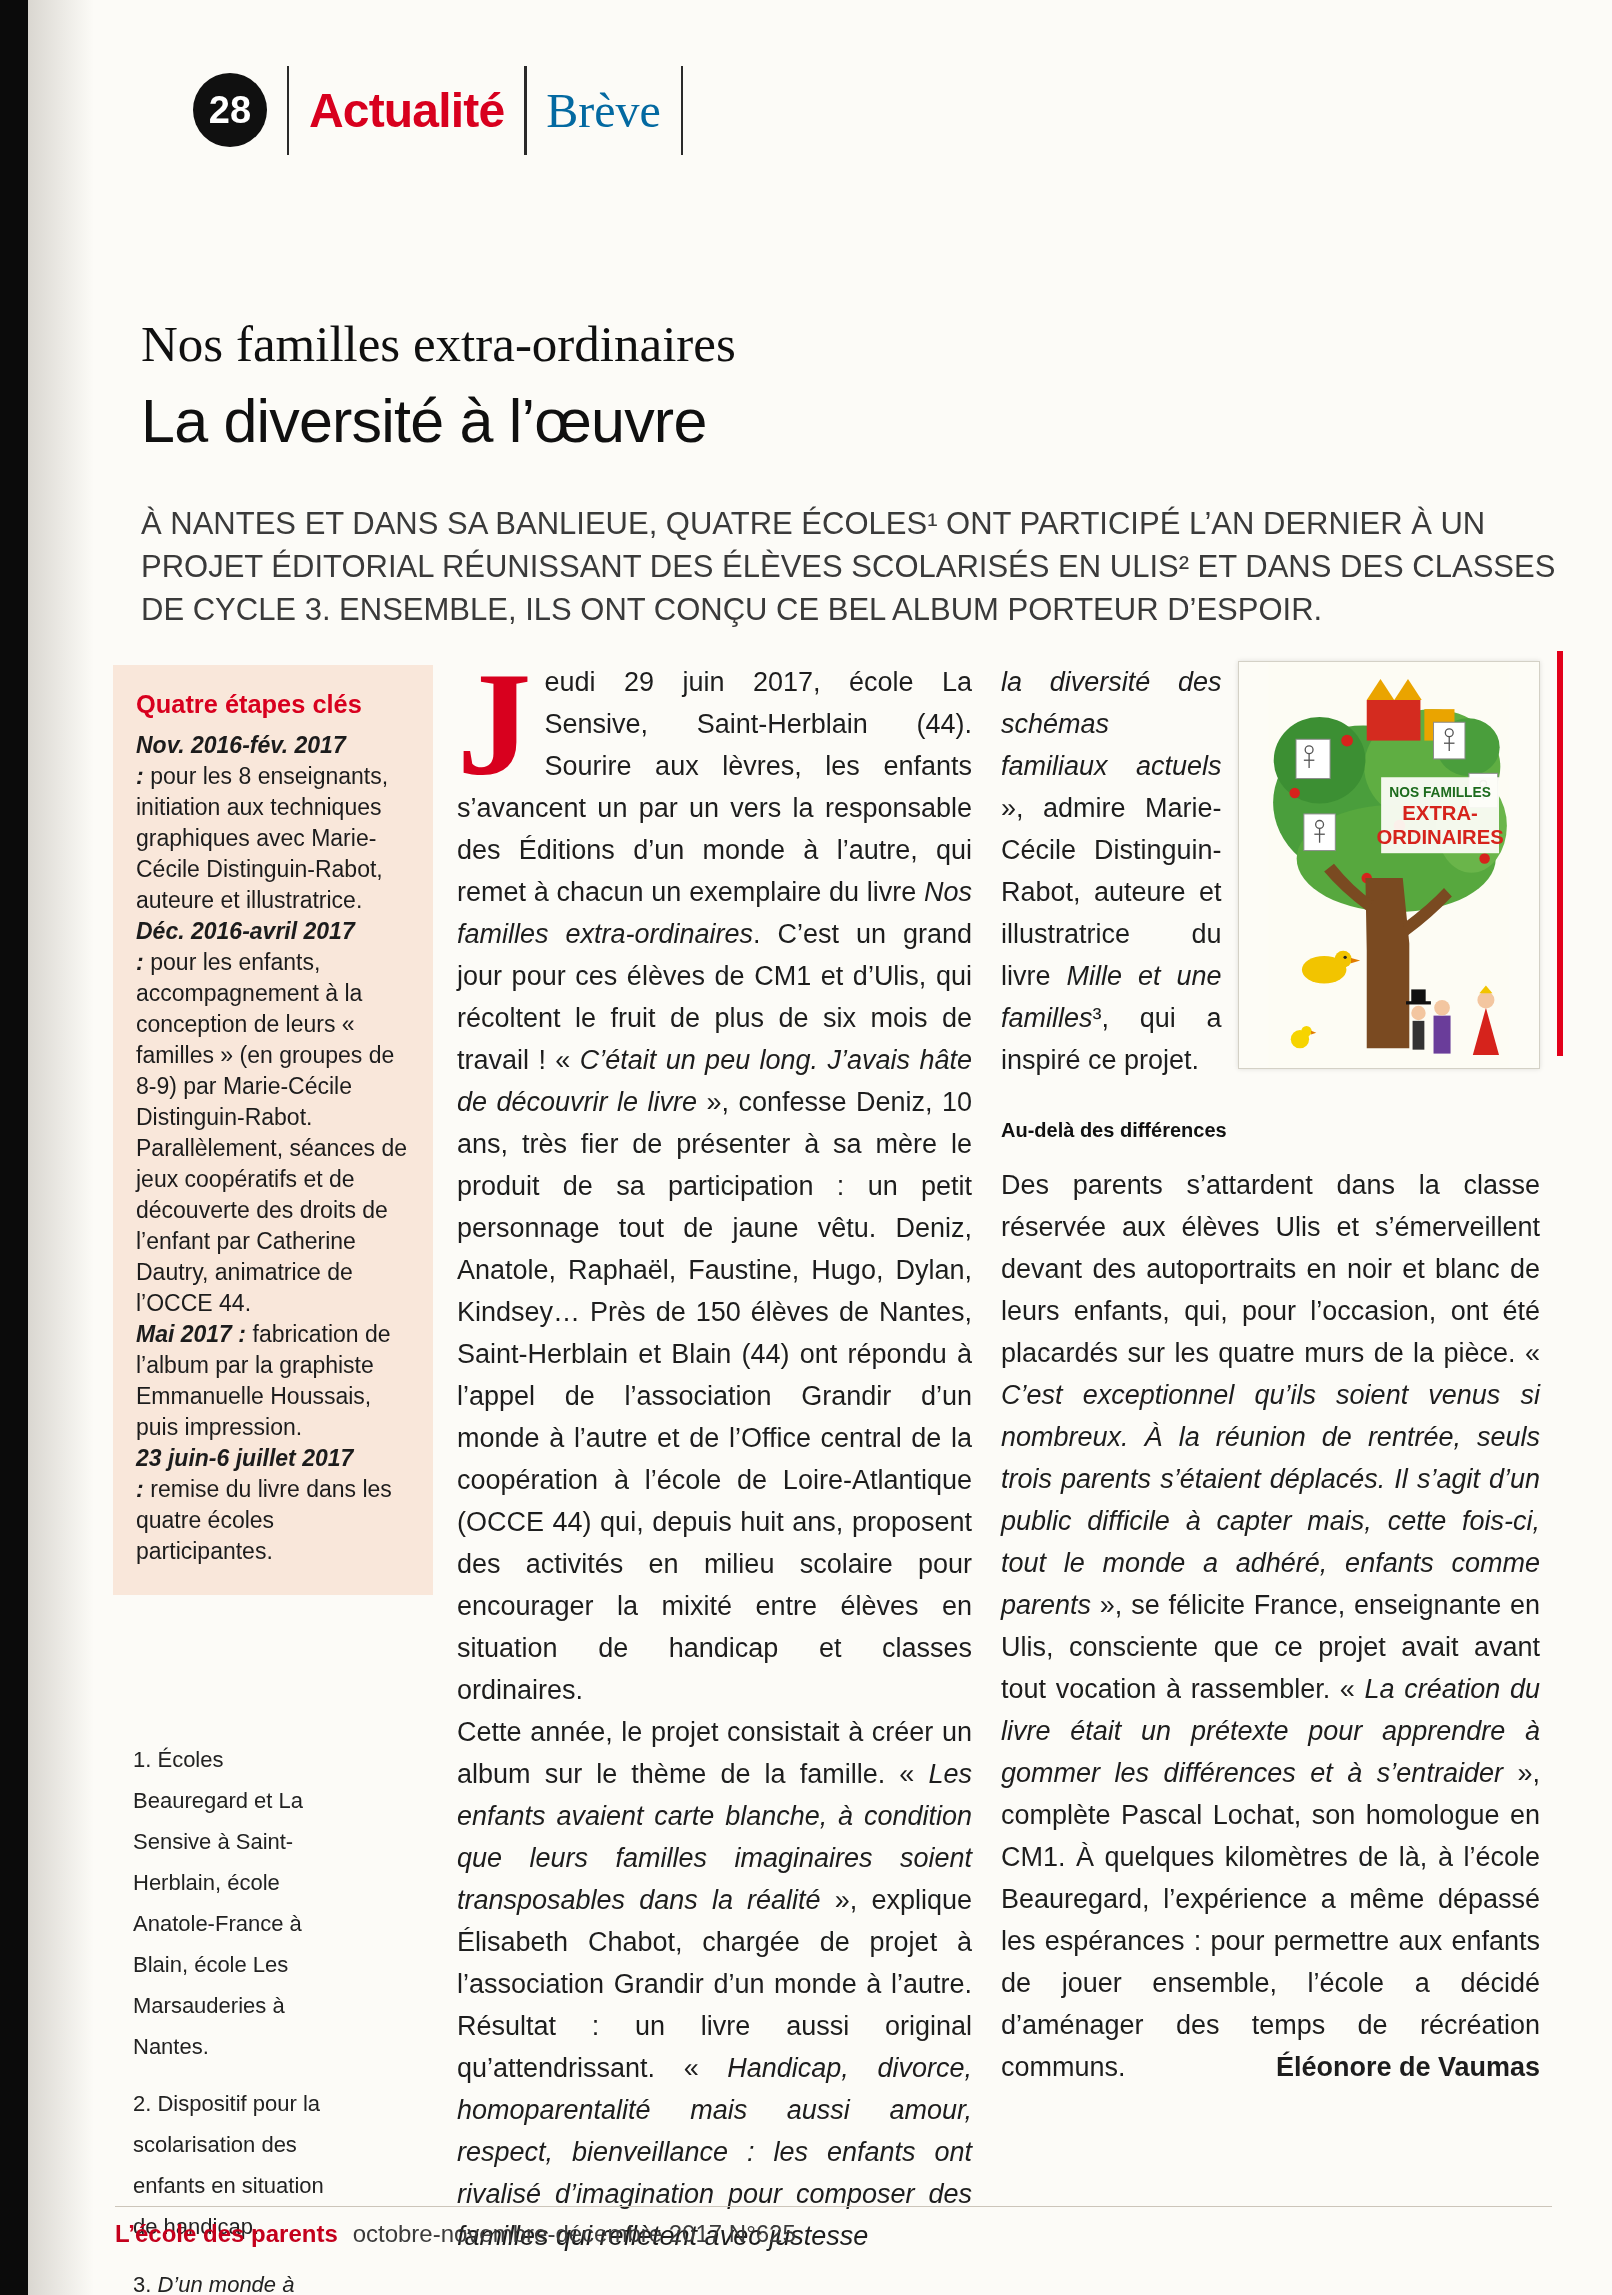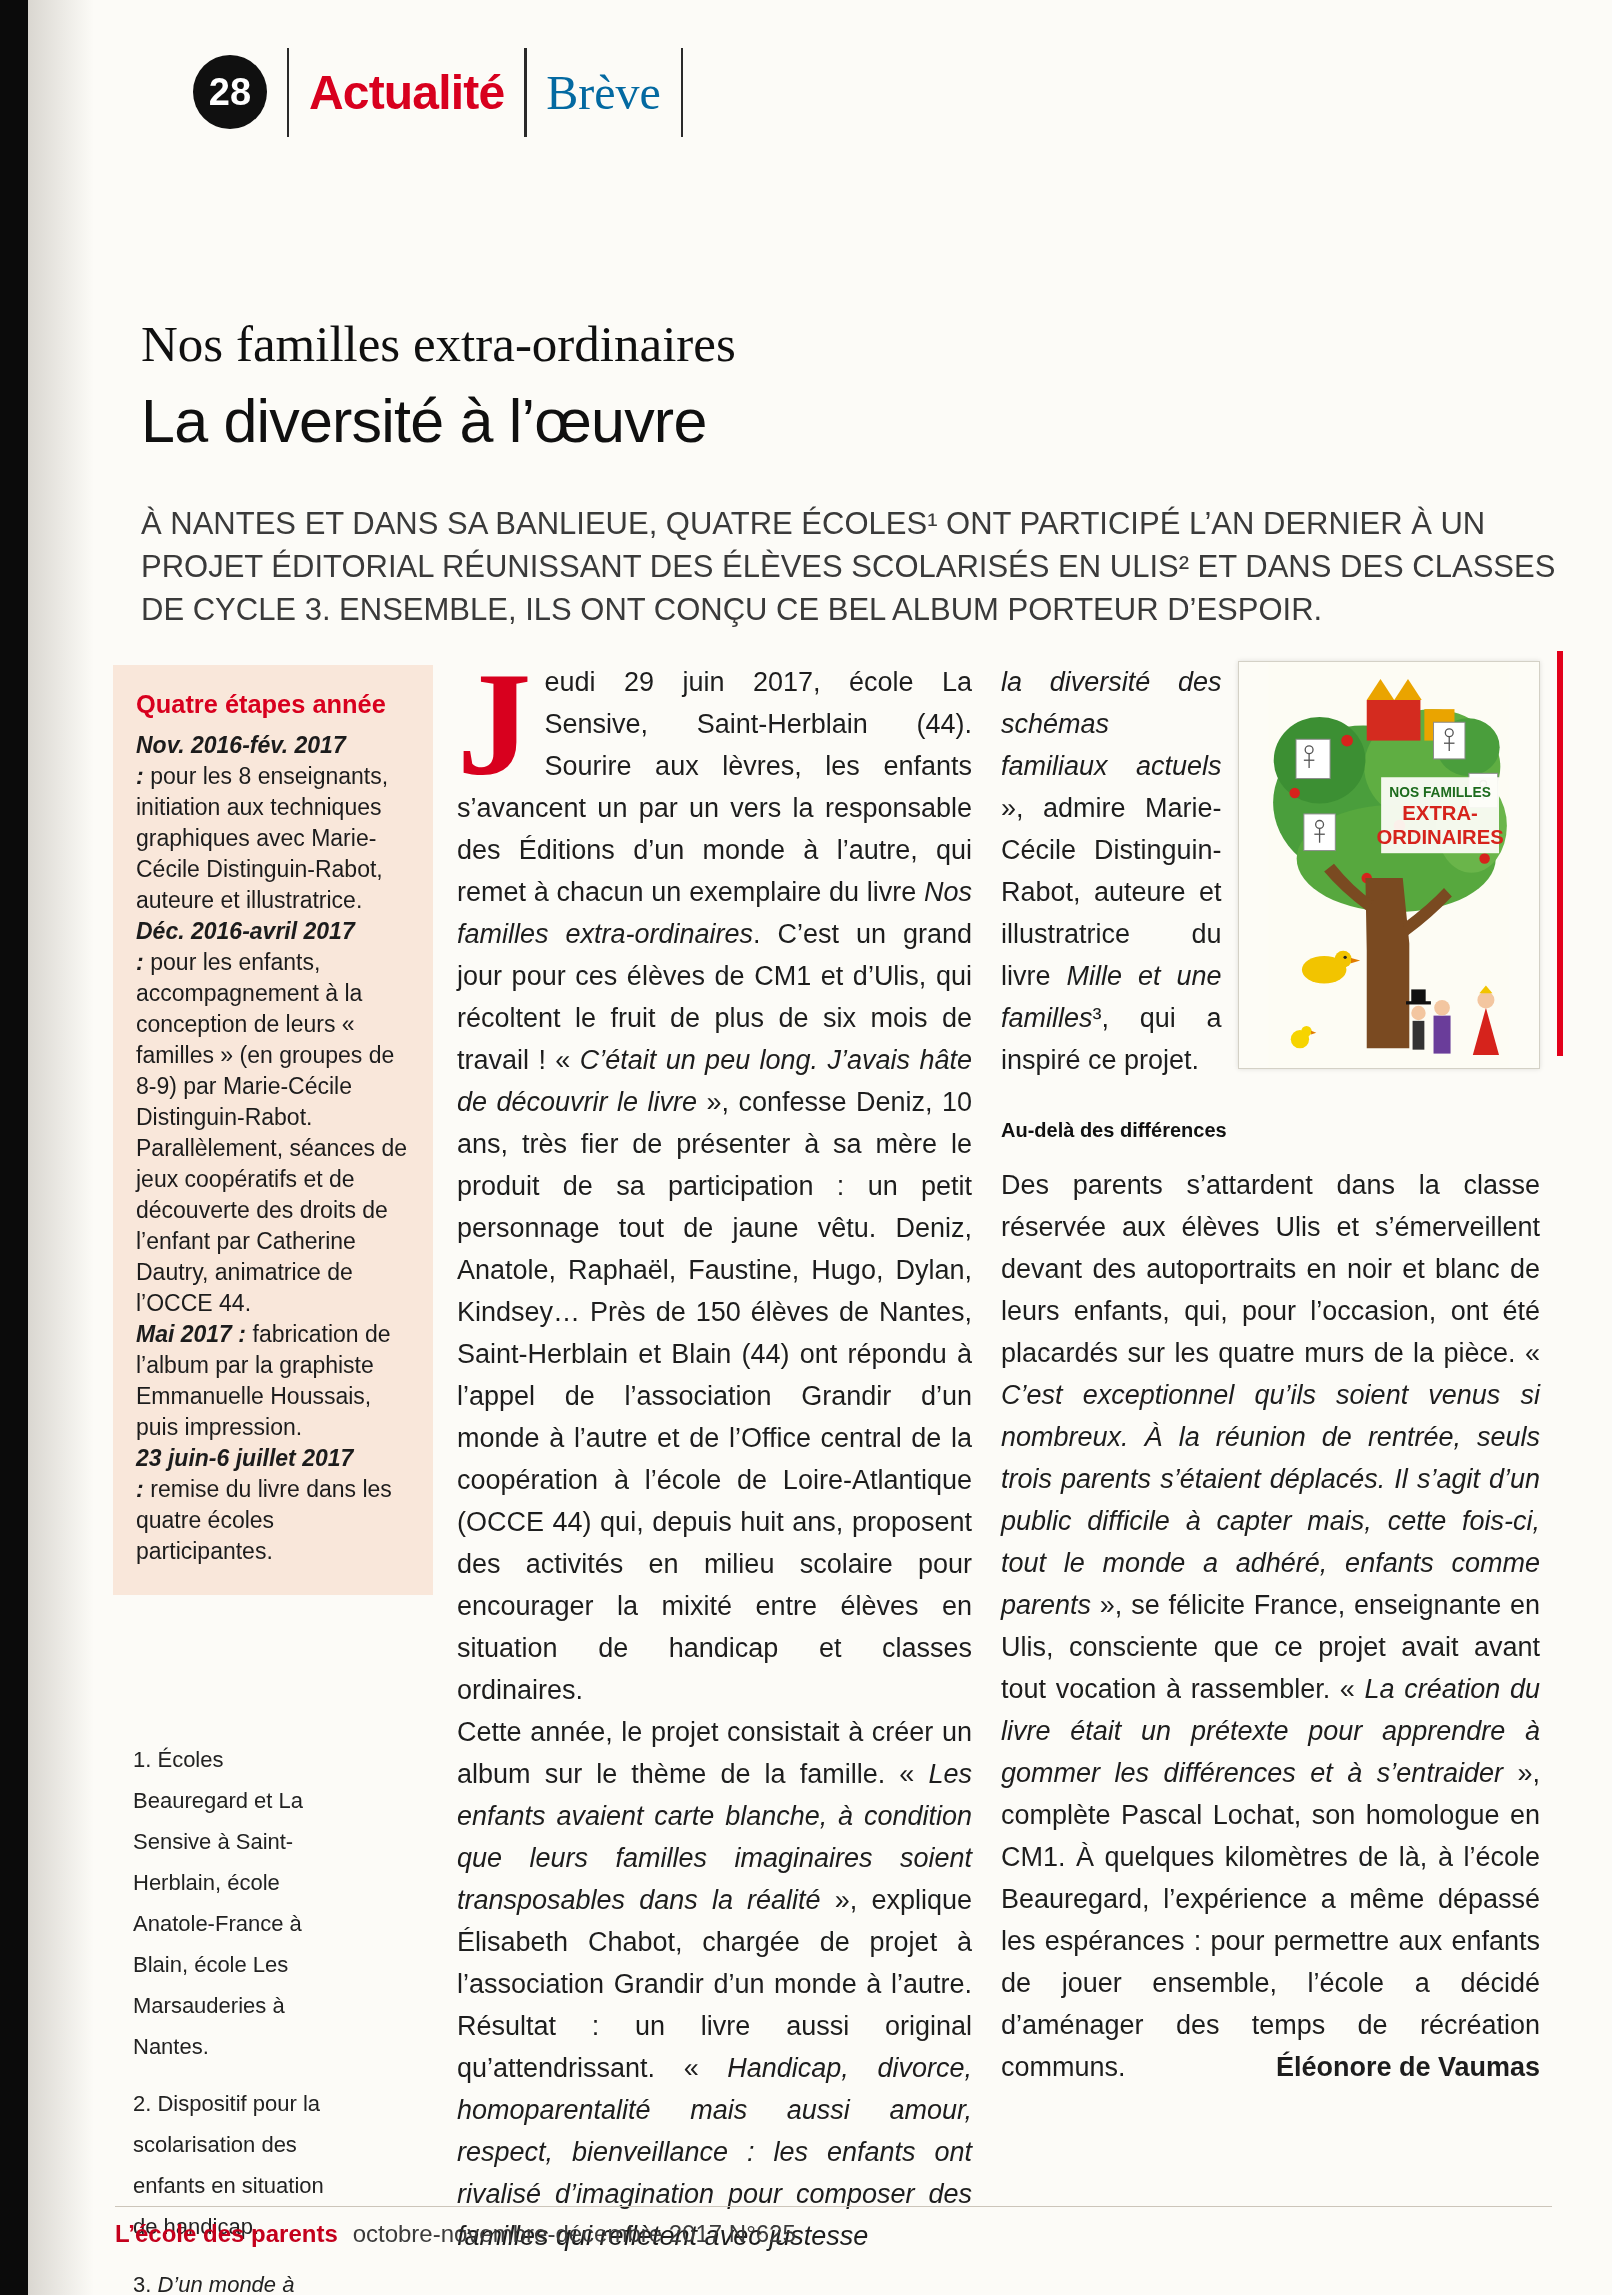--- a/index.html
+++ b/index.html
@@ -5,21 +5,21 @@
   * { margin:0; padding:0; box-sizing:border-box; }
   body { font-family:"Liberation Sans", sans-serif; background:#e8e6e1; }
   .page { position:relative; width:1613px; height:2295px; background:#fcfbf7; overflow:hidden; color:#1e1e1e; }
 
   
   .edge-left  { position:absolute; left:0; top:0; width:28px; height:100%; background:#0b0b0b; }
   .edge-shade { position:absolute; left:28px; top:0; width:66px; height:100%;
                 background:linear-gradient(90deg, rgba(95,85,72,.22), rgba(0,0,0,0)); pointer-events:none; }
 
   
-  .header { position:absolute; left:193px; top:46px; display:flex; align-items:center; gap:19.7px; height:92px;justify-content:space-between; }
+  .header { position:absolute; left:193px; top:64px; display:flex; align-items:center; gap:19.7px; height:92px;justify-content:space-between; }
   .pagenum { width:74px; height:74px; border-radius:50%; background:#101010; color:#fff;
              font-size:38px; font-weight:700; display:flex; align-items:center; justify-content:center; }
   .vrule { width:2.5px; height:89px; background:#2a2a2a; }
   .section-label { font-size:48px; font-weight:800; color:#d8001e; letter-spacing:-0.8px; }
   .subsection-label { font-family:"Liberation Serif", serif; font-size:48px; color:#0369a1; }
 
   
   .title-block { position:absolute; left:141px; top:315px; width:1429px; }
   .kicker { font-family:"Liberation Serif", serif; font-weight:400; font-size:51px; color:#101010; margin-bottom:13px; }
   .main-title { font-size:61px; font-weight:400; color:#101010; letter-spacing:-0.8px; margin-bottom:46px; }
@@ -80,21 +80,21 @@
     <div class="vrule"></div>
   </div>
 
   <div class="title-block">
     <div class="kicker">Nos familles extra-ordinaires</div>
     <div class="main-title">La diversité à l’œuvre</div>
     <div class="standfirst">À NANTES ET DANS SA BANLIEUE, QUATRE ÉCOLES¹ ONT PARTICIPÉ L’AN DERNIER À UN PROJET ÉDITORIAL RÉUNISSANT DES ÉLÈVES SCOLARISÉS EN ULIS² ET DANS DES CLASSES DE CYCLE 3. ENSEMBLE, ILS ONT CONÇU CE BEL ALBUM PORTEUR D’ESPOIR.</div>
   </div>
 
   <aside class="keybox">
-    <div class="keybox-title">Quatre étapes année</div>
+    <div class="keybox-title">Quatre étapes clés</div>
     <p class="step">
       <span class="step-date">Nov. 2016-fév. 2017 :</span><span>pour les 8 enseignants, initiation aux techniques graphiques avec Marie-Cécile Distinguin-Rabot, auteure et illustratrice.</span>
     </p>
     <p class="step">
       <span class="step-date">Déc. 2016-avril 2017 :</span><span>pour les enfants, accompagnement à la conception de leurs « familles » (en groupes de 8-9) par Marie-Cécile Distinguin-Rabot. Parallèlement, séances de jeux coopératifs et de découverte des droits de l’enfant par Catherine Dautry, animatrice de l’OCCE 44.</span>
     </p>
     <p class="step">
       <span class="step-date">Mai 2017 :</span><span>fabrication de l’album par la graphiste Emmanuelle Houssais, puis impression.</span>
     </p>
     <p class="step">

